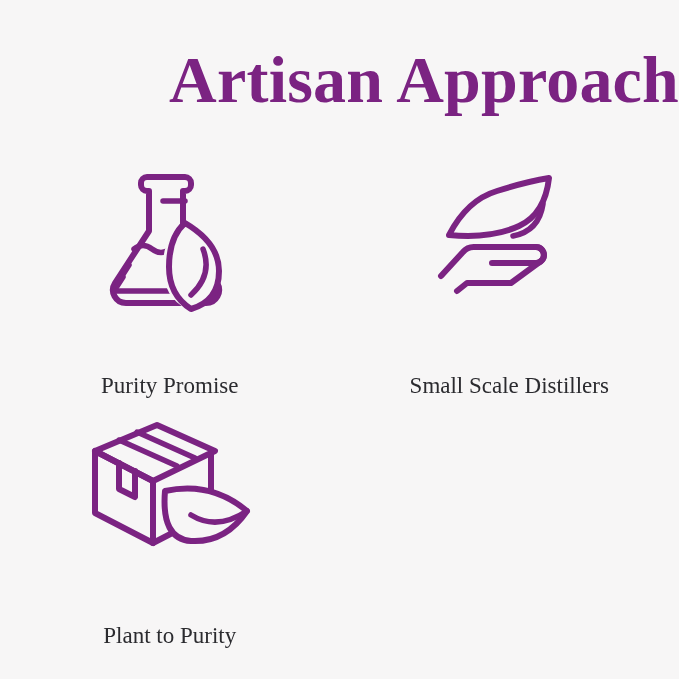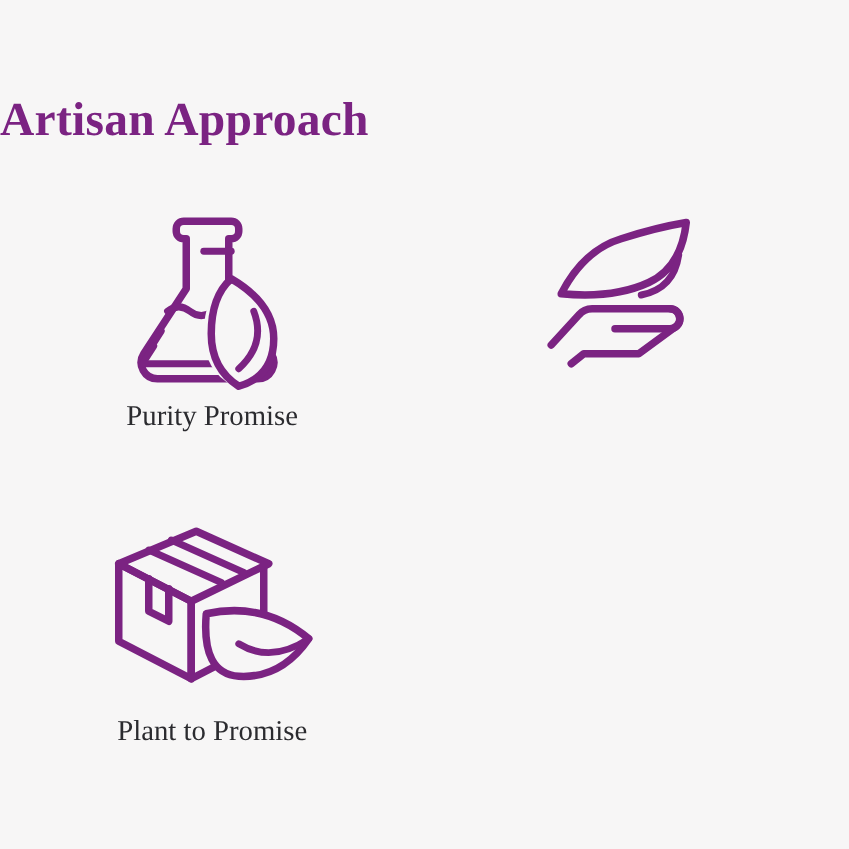--- a/index.html
+++ b/index.html
@@ -19,27 +19,27 @@
     position: relative;
     width: 679px;
     height: 679px;
     background: #f7f6f6;
     box-sizing: border-box;
   }
 
   
   .title {
     position: absolute;
-    top: 64px;
+    top: 48px;
     left: 0;
     width: 679px;
-    text-align: left;
+    text-align: right;
     font-family: "Liberation Serif", "DejaVu Serif", serif;
     font-weight: bold;
-    font-size: 38px;
+    font-size: 66px;
     line-height: 64px;
     letter-spacing: 0.2px;
     color: #7b2382;
     white-space: nowrap;
   }
 
   
   .feature-grid {
     position: absolute;
     top: 150px;
@@ -50,21 +50,21 @@
     grid-template-columns: 1fr 1fr;
     grid-template-rows: 1fr 1fr;
     column-gap: 0px;
     row-gap: 0px;
   }
 
   .feature {
     display: flex;
     flex-direction: column;
     align-items: center;
-    justify-content: flex-start;
+    justify-content: space-between;
     padding-top: 6px;
   }
 
   .feature-icon {
     width: 180px;
     height: 150px;
     display: flex;
     align-items: center;
     justify-content: center;
   }
@@ -160,20 +160,21 @@
                                    h62
                                    a8 8 0 0 1 0 16
                                    h-44"></path>
           <path class="stroke" d="M97 73
                                    a8 8 0 0 1 5 14
                                    l-30 22
                                    h-44
                                    l-10 8"></path>
         </svg>
       </div>
+      <div class="feature-label">Small Scale Distillers</div>
     </div>
 
     <div class="feature row2">
       <div class="feature-icon">
         <svg width="165" height="125" viewBox="0 0 165 125" aria-hidden="true">
 
           <path class="stroke" d="M8 30 v62 l58 30 v-62 z"></path>
 
           <path class="stroke" d="M66 60 v62 l58 -30 v-62"></path>
 
@@ -187,17 +188,17 @@
           <path class="mask-bg" d="M76 72 q44 -10 80 18 q-20 32 -54 30 q-28 -2 -26 -48 z"></path>
 
           <path class="stroke" d="M78 70
                                    q46 -10 82 20
                                    q-22 32 -56 30
                                    q-30 -2 -26 -50 z"></path>
 
           <path class="stroke-thin" d="M104 94 q26 16 56 -4"></path>
         </svg>
       </div>
-      <div class="feature-label">Plant to Promise</div>
+      <div class="feature-label">Plant to Purity</div>
     </div>
 
   </div>
 </div>
 
 </body></html>

